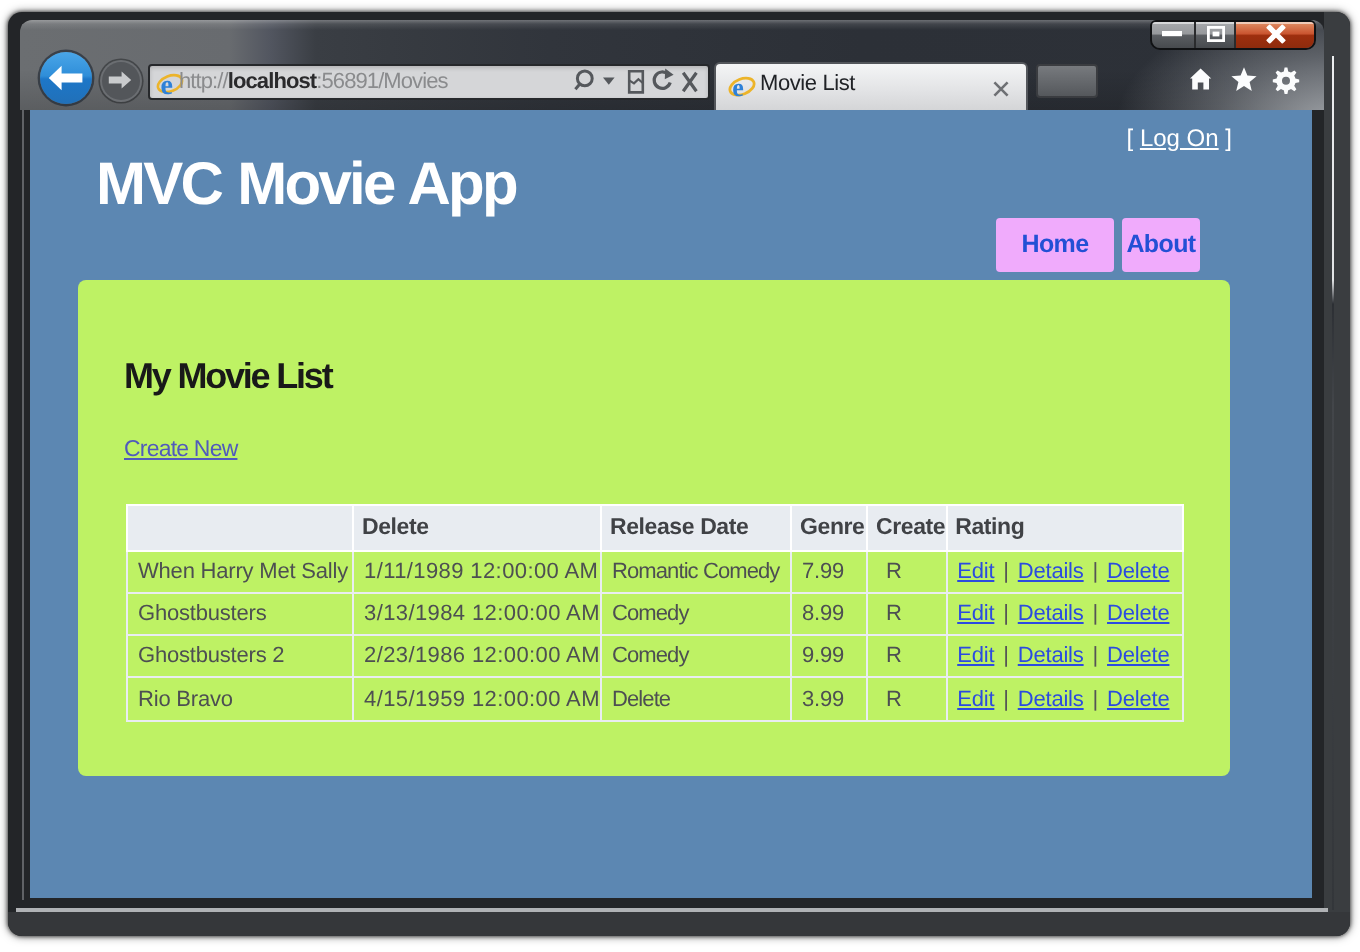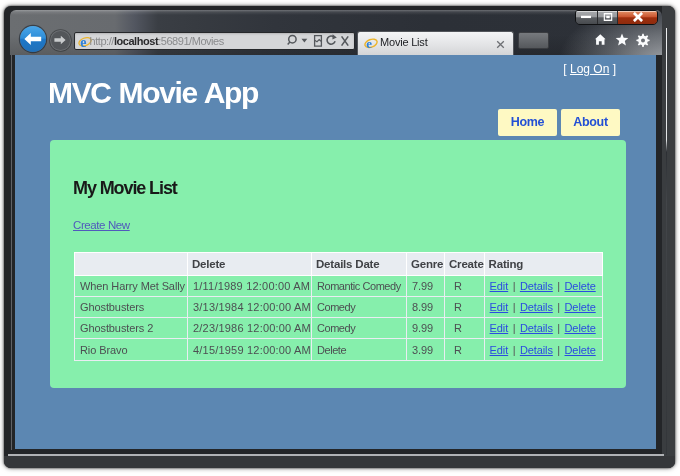--- a/index.html
+++ b/index.html
@@ -60,26 +60,26 @@
   
   #tbicons { position:absolute; left:595px; top:33px; width:58px; height:14px; }
   
   #viewport { position:absolute; left:15px; top:55px; width:641px; height:394px;
     background:#5c87b2; overflow:hidden; }
   #login { position:absolute; left:0; top:7px; width:601px; text-align:right;
     font-size:12px; color:#fff; }
   #login a { color:#fff; text-decoration:underline; }
   #h1 { position:absolute; left:33px; top:20.5px; font-size:30px; font-weight:bold; color:#fff;
     letter-spacing:-1.35px; word-spacing:1px; }
-  .menu-btn { position:absolute; top:54px; height:27px; background:#fef9c3; border-radius:2px;
+  .menu-btn { position:absolute; top:54px; height:27px; background:#f0abfc; border-radius:2px;
     font-size:12.5px; font-weight:bold; color:#2350d5; text-align:center; line-height:27px; letter-spacing:-0.3px; }
   #mb-home { left:483px; width:59px; }
-  #mb-about { left:546px; width:59px; }
-  #main { position:absolute; left:35px; top:84.5px; width:576px; height:248px;
-    background:#86efac; border-radius:4px; }
+  #mb-about { left:546px; width:39px; }
+  #main { position:absolute; left:24px; top:84.5px; width:576px; height:248px;
+    background:#bef264; border-radius:4px; }
   #h2 { position:absolute; left:23px; top:38px; font-size:18px; font-weight:bold; color:#191919; letter-spacing:-1.1px; }
   #createnew { position:absolute; left:23px; top:79px; font-size:11.5px; letter-spacing:-0.4px; }
   #createnew a { color:#505abc; text-decoration:underline; }
   #mtable { position:absolute; left:24px; top:112px; border-collapse:collapse; table-layout:fixed; }
   #mtable col.c1{width:113px} #mtable col.c2{width:124px} #mtable col.c3{width:95px}
   #mtable col.c4{width:38px} #mtable col.c5{width:38px} #mtable col.c6{width:118px}
   #mtable th { background:#e8ecf1; border:1px solid #fff; height:23px; text-align:left;
     font-size:11.5px; font-weight:bold; color:#404246; padding:0 0 0 4px; letter-spacing:-0.2px; }
   #mtable td { border:1px solid #e9edf2; height:21.3px; font-size:11px; color:#4d4f52;
     padding:0 0 0 5px; white-space:nowrap; letter-spacing:-0.1px; }
@@ -192,21 +192,21 @@
             <col class="c2">
             <col class="c3">
             <col class="c4">
             <col class="c5">
             <col class="c6">
           </colgroup>
         <tbody>
             <tr>
               <th></th>
               <th>Delete</th>
-              <th>Details Date</th>
+              <th>Release Date</th>
               <th>Genre</th>
               <th>Create</th>
               <th>Rating</th>
             </tr>
         <tr>
               <td>When Harry Met Sally</td>
               <td class="d">1/11/1989 12:00:00 AM</td>
               <td class="g">Romantic Comedy</td>
               <td>7.99</td>
               <td class="r">R</td>

